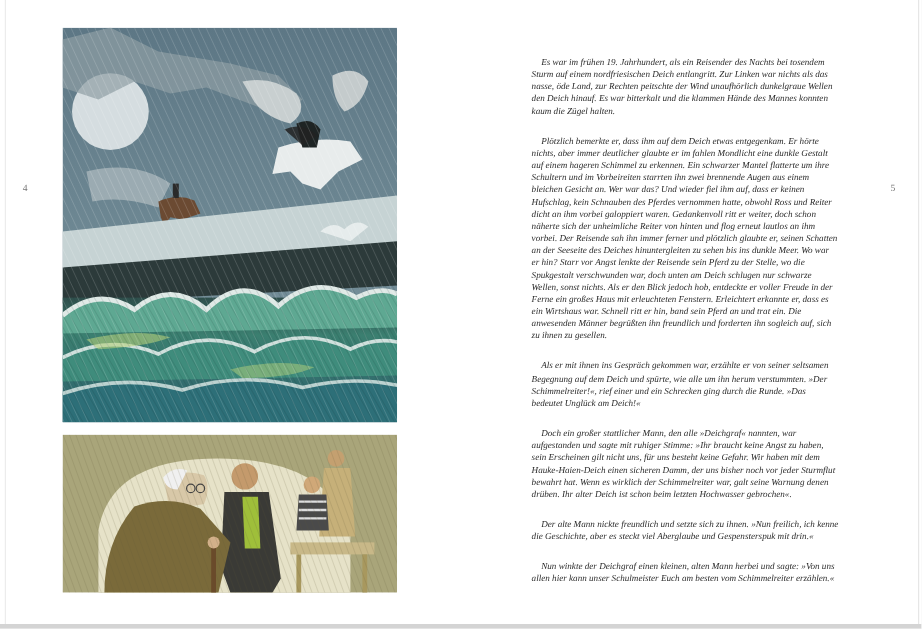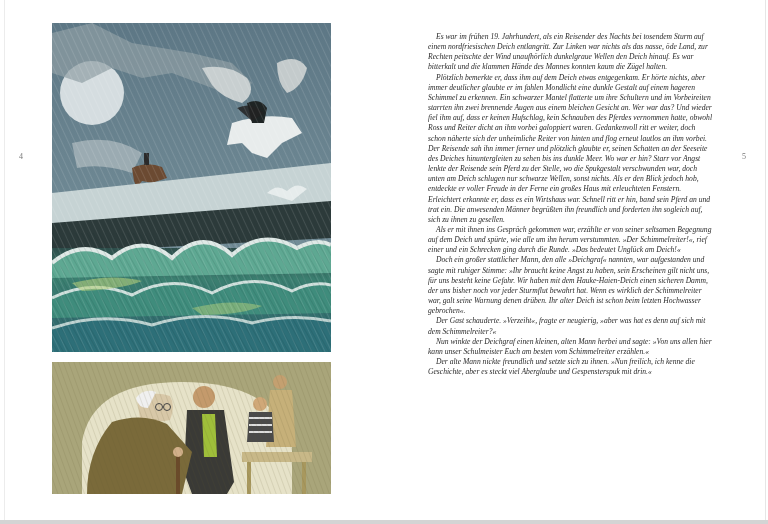--- a/index.html
+++ b/index.html
@@ -33,21 +33,21 @@
 
   .text-block {
     position: absolute; left: 44px; top: 32px; width: 286px;
     font-family: "Liberation Serif", serif;
     font-style: italic;
     font-size: 7.6px;
     line-height: 10.15px;
     color: #2a2a2a;
     text-align: left;
   }
-  .text-block p { margin: 0; text-indent: 8px; }
+  .text-block p { margin: 15px; text-indent: 8px; }
 </style>
 </head>
 <body>
 
 <div class="spread">
 
   <div class="page-left">
     <div class="edge-left"></div>
     <span class="page-num pn-left">4</span>
 
@@ -146,19 +146,18 @@
 
   <div class="page-right">
     <div class="edge-right"></div>
     <span class="page-num pn-right">5</span>
 
     <div class="text-block">
       <p>Es war im frühen 19. Jahrhundert, als ein Reisender des Nachts bei tosendem Sturm auf einem nordfriesischen Deich entlangritt. Zur Linken war nichts als das nasse, öde Land, zur Rechten peitschte der Wind unaufhörlich dunkelgraue Wellen den Deich hinauf. Es war bitterkalt und die klammen Hände des Mannes konnten kaum die Zügel halten.</p>
       <p>Plötzlich bemerkte er, dass ihm auf dem Deich etwas entgegenkam. Er hörte nichts, aber immer deutlicher glaubte er im fahlen Mondlicht eine dunkle Gestalt auf einem hageren Schimmel zu erkennen. Ein schwarzer Mantel flatterte um ihre Schultern und im Vorbeireiten starrten ihn zwei brennende Augen aus einem bleichen Gesicht an. Wer war das? Und wieder fiel ihm auf, dass er keinen Hufschlag, kein Schnauben des Pferdes vernommen hatte, obwohl Ross und Reiter dicht an ihm vorbei galoppiert waren. Gedankenvoll ritt er weiter, doch schon näherte sich der unheimliche Reiter von hinten und flog erneut lautlos an ihm vorbei. Der Reisende sah ihn immer ferner und plötzlich glaubte er, seinen Schatten an der Seeseite des Deiches hinuntergleiten zu sehen bis ins dunkle Meer. Wo war er hin? Starr vor Angst lenkte der Reisende sein Pferd zu der Stelle, wo die Spukgestalt verschwunden war, doch unten am Deich schlugen nur schwarze Wellen, sonst nichts. Als er den Blick jedoch hob, entdeckte er voller Freude in der Ferne ein großes Haus mit erleuchteten Fenstern. Erleichtert erkannte er, dass es ein Wirtshaus war. Schnell ritt er hin, band sein Pferd an und trat ein. Die anwesenden Männer begrüßten ihn freundlich und forderten ihn sogleich auf, sich zu ihnen zu gesellen.</p>
       <p>Als er mit ihnen ins Gespräch gekommen war, erzählte er von seiner seltsamen Begegnung auf dem Deich und spürte, wie alle um ihn herum verstummten. »Der Schimmelreiter!«, rief einer und ein Schrecken ging durch die Runde. »Das bedeutet Unglück am Deich!«</p>
       <p>Doch ein großer stattlicher Mann, den alle »Deichgraf« nannten, war aufgestanden und sagte mit ruhiger Stimme: »Ihr braucht keine Angst zu haben, sein Erscheinen gilt nicht uns, für uns besteht keine Gefahr. Wir haben mit dem Hauke-Haien-Deich einen sicheren Damm, der uns bisher noch vor jeder Sturmflut bewahrt hat. Wenn es wirklich der Schimmelreiter war, galt seine Warnung denen drüben. Ihr alter Deich ist schon beim letzten Hochwasser gebrochen«.</p>
-      <p>Der Gast schauderte. »Verzeiht«, fragte er neugierig, »aber was hat es denn auf sich mit dem Schimmelreiter?«</p>
+      <p>Der alte Mann nickte freundlich und setzte sich zu ihnen. »Nun freilich, ich kenne die Geschichte, aber es steckt viel Aberglaube und Gespensterspuk mit drin.«</p>
       <p>Nun winkte der Deichgraf einen kleinen, alten Mann herbei und sagte: »Von uns allen hier kann unser Schulmeister Euch am besten vom Schimmelreiter erzählen.«</p>
-      <p>Der alte Mann nickte freundlich und setzte sich zu ihnen. »Nun freilich, ich kenne die Geschichte, aber es steckt viel Aberglaube und Gespensterspuk mit drin.«</p>
     </div>
   </div>
 
 </div>
 
 </body></html>

